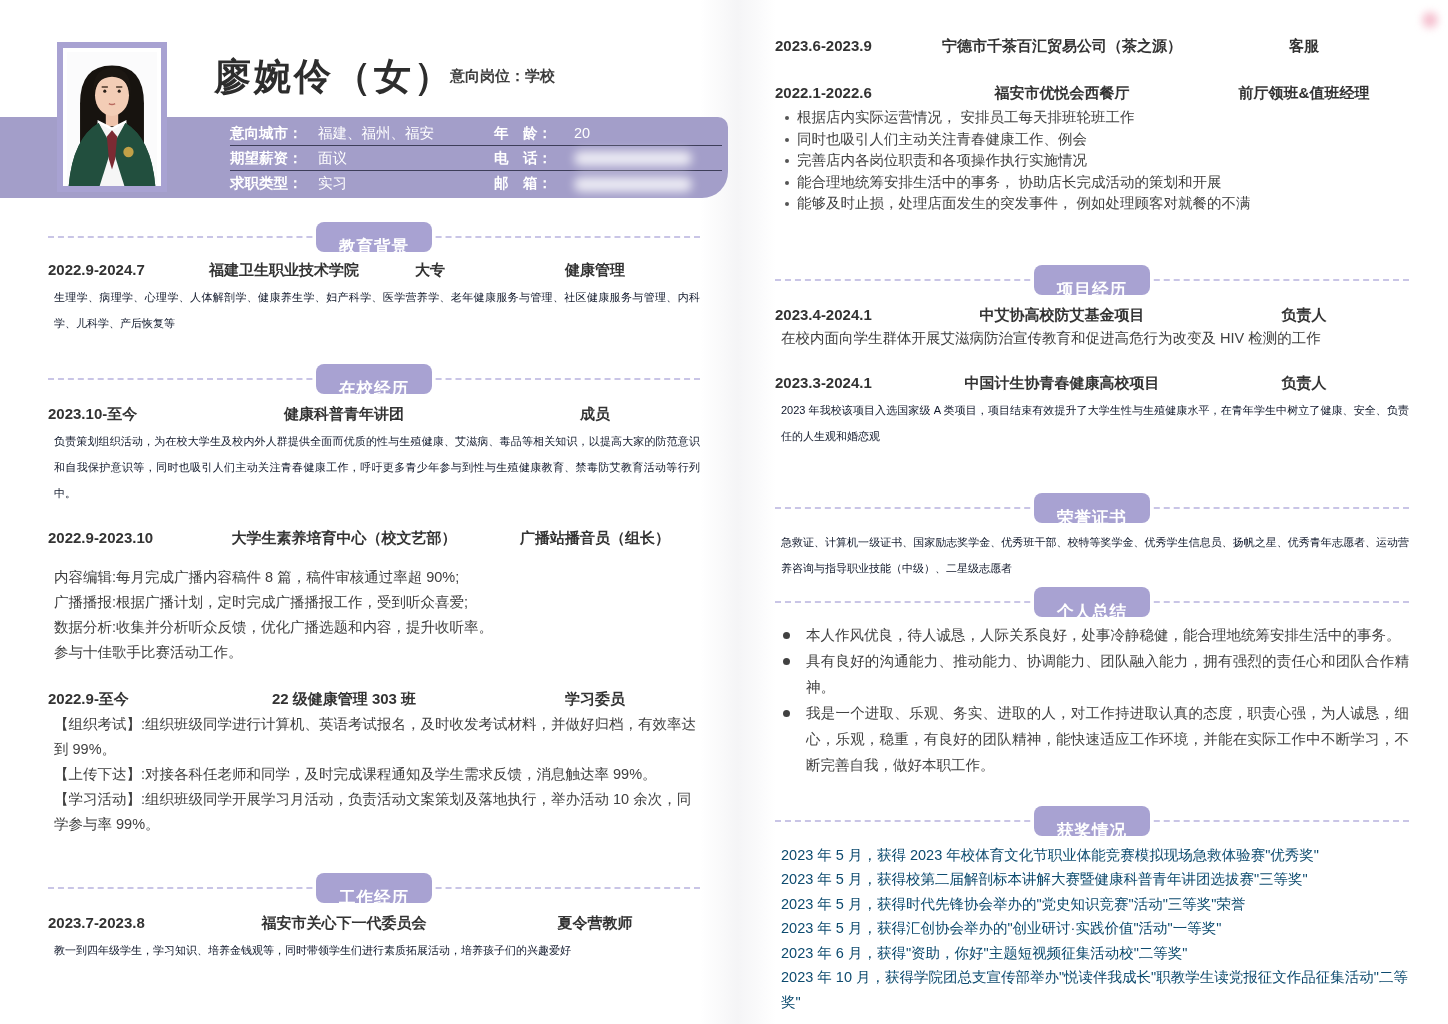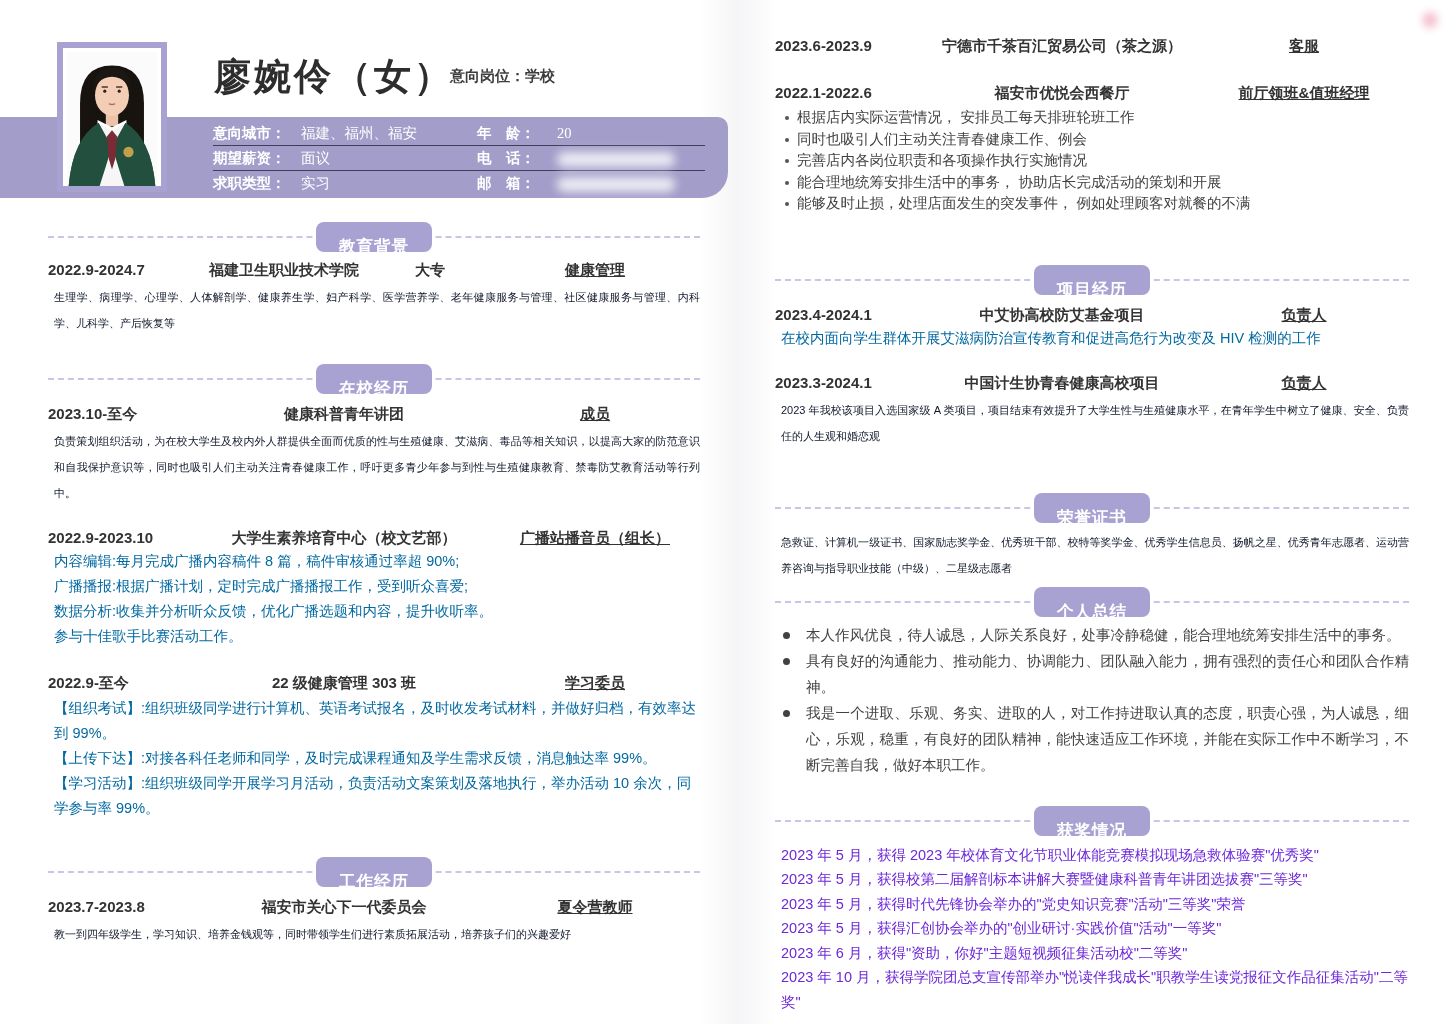--- a/index.html
+++ b/index.html
@@ -7,21 +7,21 @@
   .page {
     position:relative; width:1448px; height:1024px; background:#ffffff;
     font-family:"Liberation Sans","DejaVu Sans",sans-serif;
     color:#3d3d3d; overflow:hidden; margin:0 auto;
   }
   
   .band {
     position:absolute; left:0; top:117px; width:728px; height:81px;
     background:var(--band,#a39ec9); border-radius:0 10px 26px 0;
   }
-  .band-rows { position:absolute; left:213px; top:4px; width:492px;font-family:Liberation Serif, serif; }
+  .band-rows { position:absolute; left:230px; top:4px; width:492px; }
   .band-row { display:flex; height:25px; align-items:center; color:#fff; font-size:14.5px; }
   .band-row.sep { border-bottom:1px solid rgba(45,45,70,.85); }
   .bl1 { width:88px; font-weight:bold; }
   .bv1 { width:176px; }
   .bl2 { width:80px; font-weight:bold; }
   .bv2 { flex:1; }
   .redact { display:inline-block; width:118px; height:15px; border-radius:8px;
             background:rgba(255,255,255,.78); filter:blur(5px); vertical-align:middle; }
   .photo-frame {
     position:absolute; left:57px; top:42px; width:110px; height:150px;
@@ -41,29 +41,29 @@
   .dashline { position:absolute; left:0; right:0; top:14px;
               border-top:2px dashed var(--dash,#c9c5e6); }
   .badge {
     position:relative; background:var(--accent,#a8a2d2); color:#fff; font-weight:bold;
     font-size:16.5px; line-height:30px; padding:9px 23px; border-radius:8px; letter-spacing:1px;
   }
   
   .erow { display:flex; font-weight:bold; font-size:15px; color:#333; line-height:23px; }
   .c-date  { width:150px; }
   .c-org   { flex:1; text-align:center; }
-  .c-role  { width:210px; text-align:center;text-decoration:underline; }
+  .c-role  { width:210px; text-align:center; }
   .c-degree{ width:120px; text-align:center; }
   .para { font-size:11px; line-height:26px; margin:3px 0 0 6px; color:#0f172a; text-align:justify; }
-  .line14 { font-size:14.5px; line-height:25px; margin-left:6px; color:#0369a1; }
+  .line14 { font-size:14.5px; line-height:25px; margin-left:6px; color:#404040; }
   .bitem { display:flex; font-size:14.5px; line-height:21.5px; margin-left:10px; color:#424242; }
   .dot-sm { width:4px; height:4px; border-radius:50%; background:#555; margin:9px 8px 0 0; flex:none; }
   .sitem { display:flex; font-size:14.5px; line-height:26px; color:#424242; text-align:justify; }
   .dot-lg { width:7px; height:7px; border-radius:50%; background:#414141; margin:10px 16px 0 8px; flex:none; }
-  .aline { font-size:14.5px; line-height:24.5px; margin-left:6px; color:#6d28d9; }
+  .aline { font-size:14.5px; line-height:24.5px; margin-left:6px; color:#0c4a6e; }
   
   .gutter { position:absolute; left:700px; top:0; width:76px; height:100%;
     background:linear-gradient(90deg, rgba(110,110,135,0) 0%, rgba(110,110,135,.07) 50%, rgba(110,110,135,0) 100%); }
   .smudge { position:absolute; right:8px; top:6px; width:20px; height:28px; border-radius:50%;
     background:radial-gradient(circle, rgba(236,130,160,.65), rgba(236,130,160,0) 70%); filter:blur(3px); }
 </style>
 </head>
 <body>
 
 <div class="page" style="--accent: #a8a2d2; --band: #a39ec9; --dash: #c9c5e6;">
@@ -143,21 +143,21 @@
       <span class="c-date">2023.10-至今</span>
       <span class="c-org">健康科普青年讲团</span>
       <span class="c-role">成员</span>
     </div>
     <div class="para">负责策划组织活动，为在校大学生及校内外人群提供全面而优质的性与生殖健康、艾滋病、毒品等相关知识，以提高大家的防范意识和自我保护意识等，同时也吸引人们主动关注青春健康工作，呼吁更多青少年参与到性与生殖健康教育、禁毒防艾教育活动等行列中。</div>
     <div class="erow" style="margin-top:20px">
       <span class="c-date">2022.9-2023.10</span>
       <span class="c-org">大学生素养培育中心（校文艺部）</span>
       <span class="c-role">广播站播音员（组长）</span>
     </div>
-    <div class="line14" style="margin-top:0">内容编辑:每月完成广播内容稿件 8 篇，稿件审核通过率超 90%;</div>
+    <div class="line14" style="margin-top:16px">内容编辑:每月完成广播内容稿件 8 篇，稿件审核通过率超 90%;</div>
     <div class="line14">广播播报:根据广播计划，定时完成广播播报工作，受到听众喜爱;</div>
     <div class="line14">数据分析:收集并分析听众反馈，优化广播选题和内容，提升收听率。</div>
     <div class="line14">参与十佳歌手比赛活动工作。</div>
     <div class="erow" style="margin-top:22px">
       <span class="c-date">2022.9-至今</span>
       <span class="c-org">22 级健康管理 303 班</span>
       <span class="c-role">学习委员</span>
     </div>
     <div class="line14" style="margin-top:2px">【组织考试】:组织班级同学进行计算机、英语考试报名，及时收发考试材料，并做好归档，有效率达到 99%。</div>
     <div class="line14">【上传下达】:对接各科任老师和同学，及时完成课程通知及学生需求反馈，消息触达率 99%。</div>

